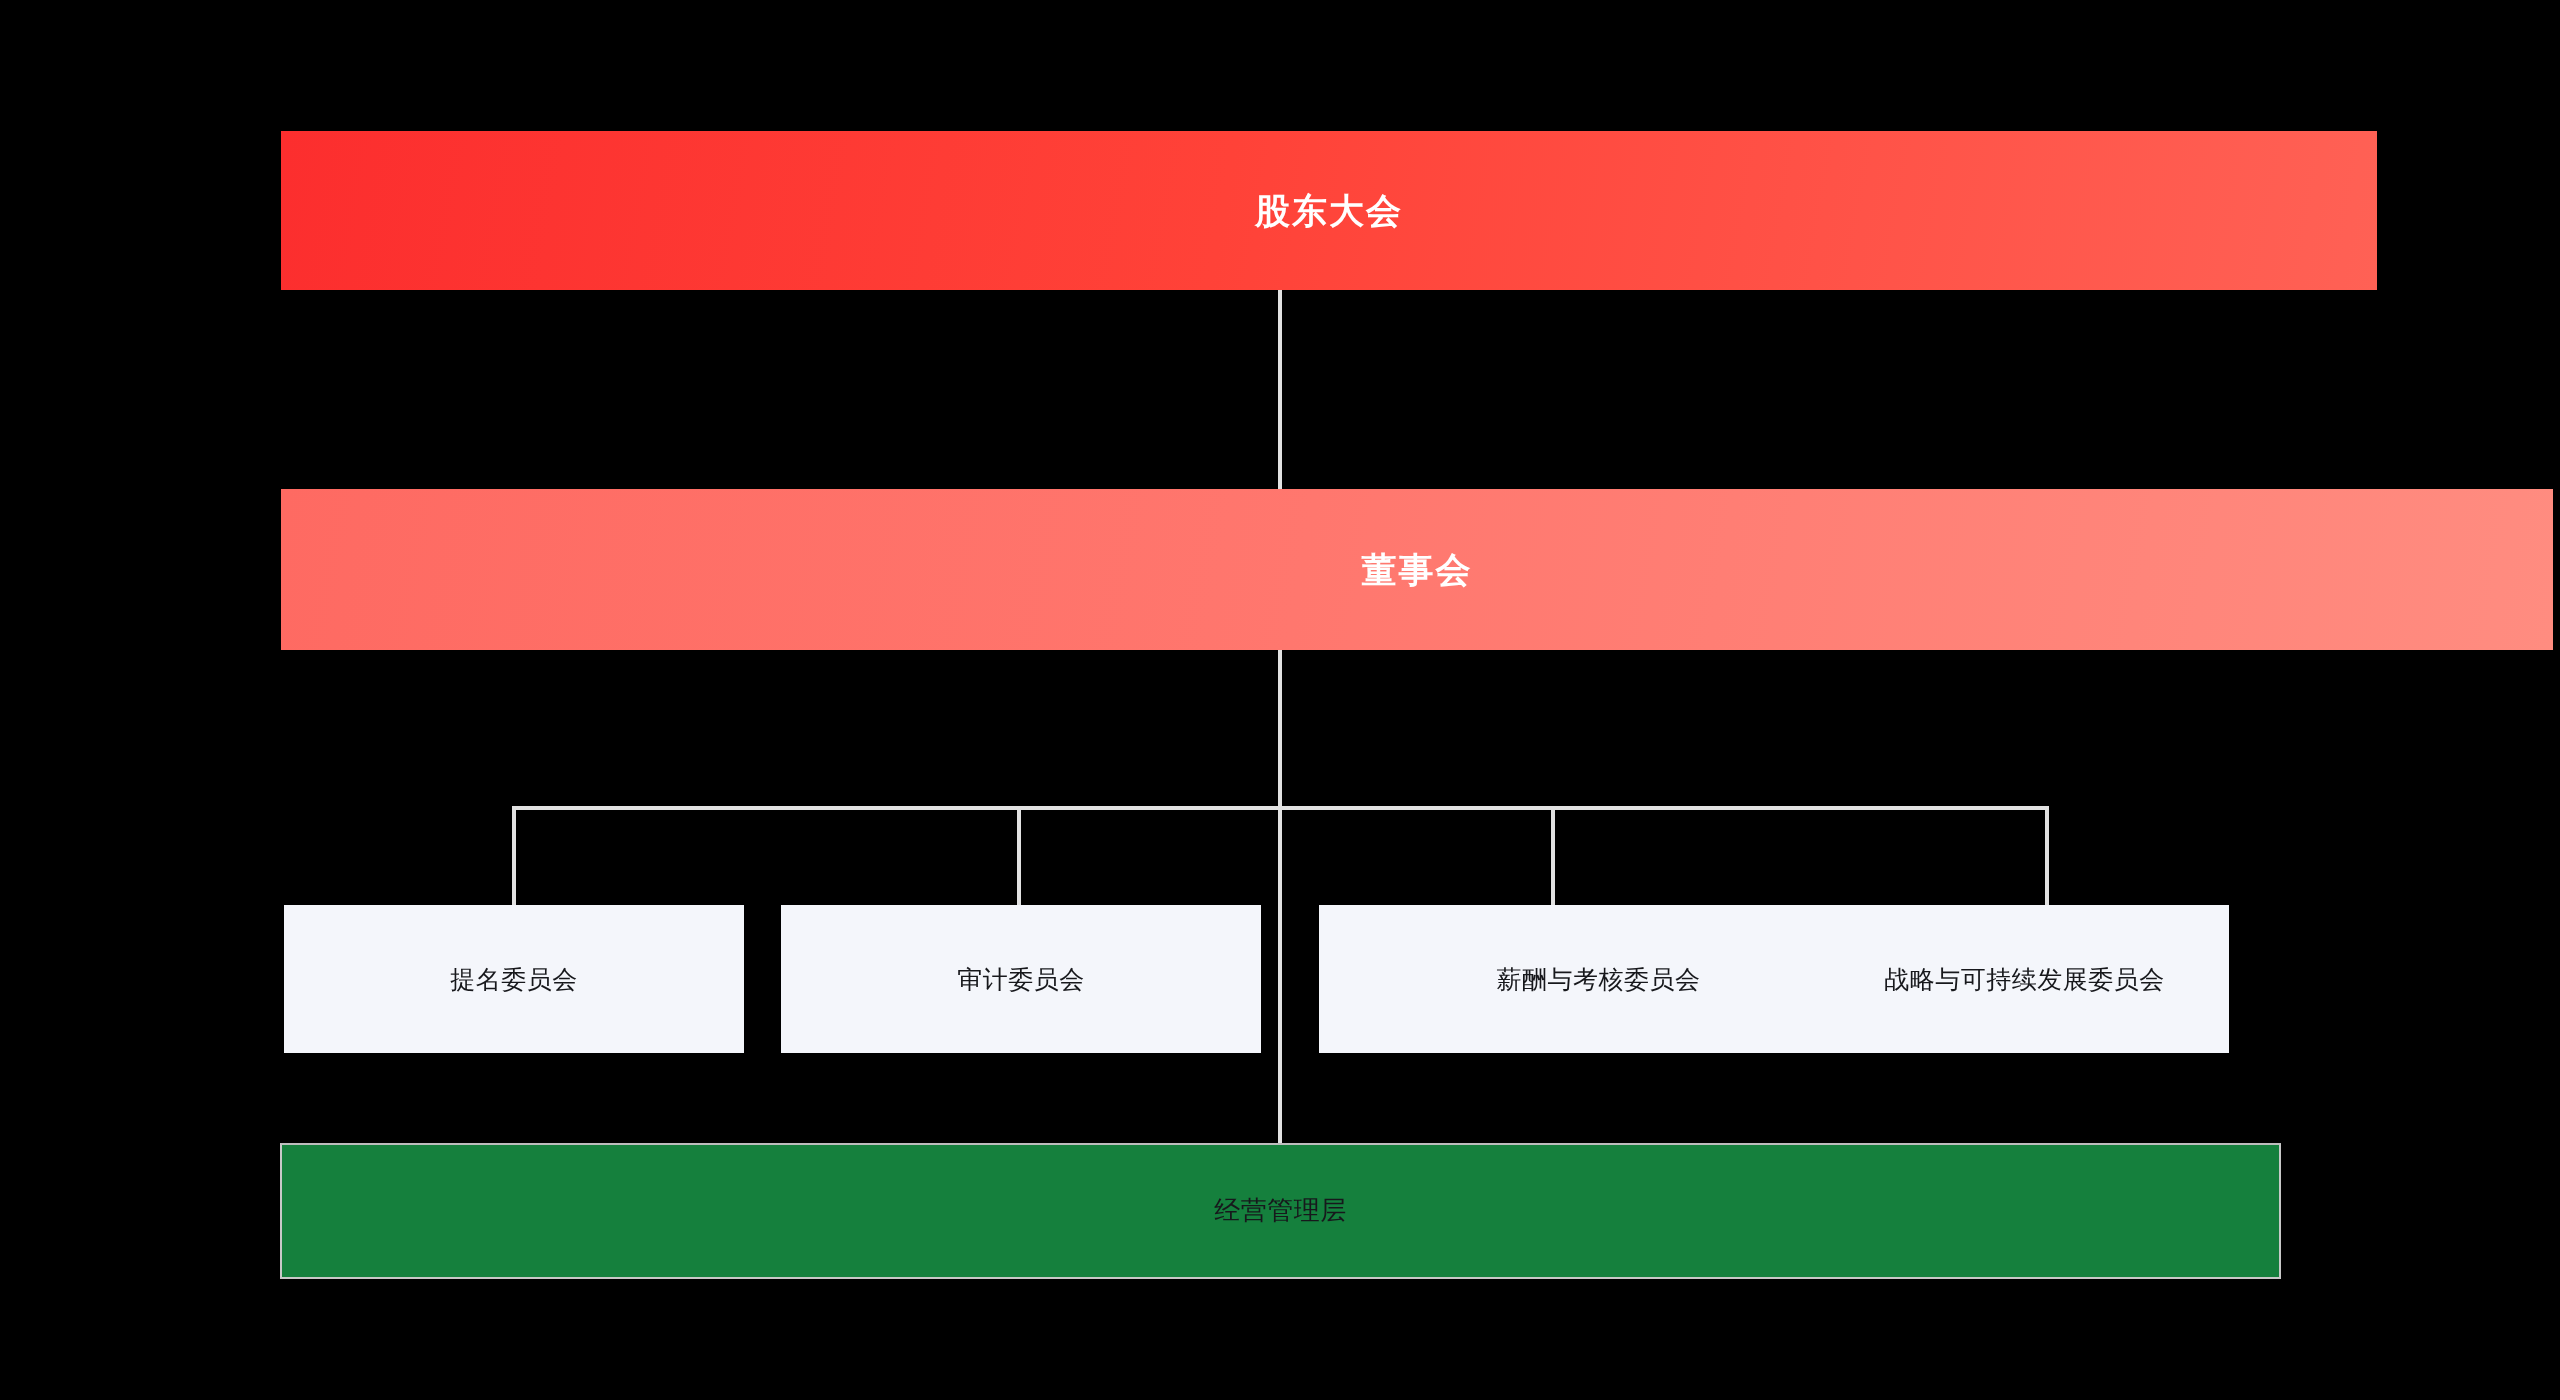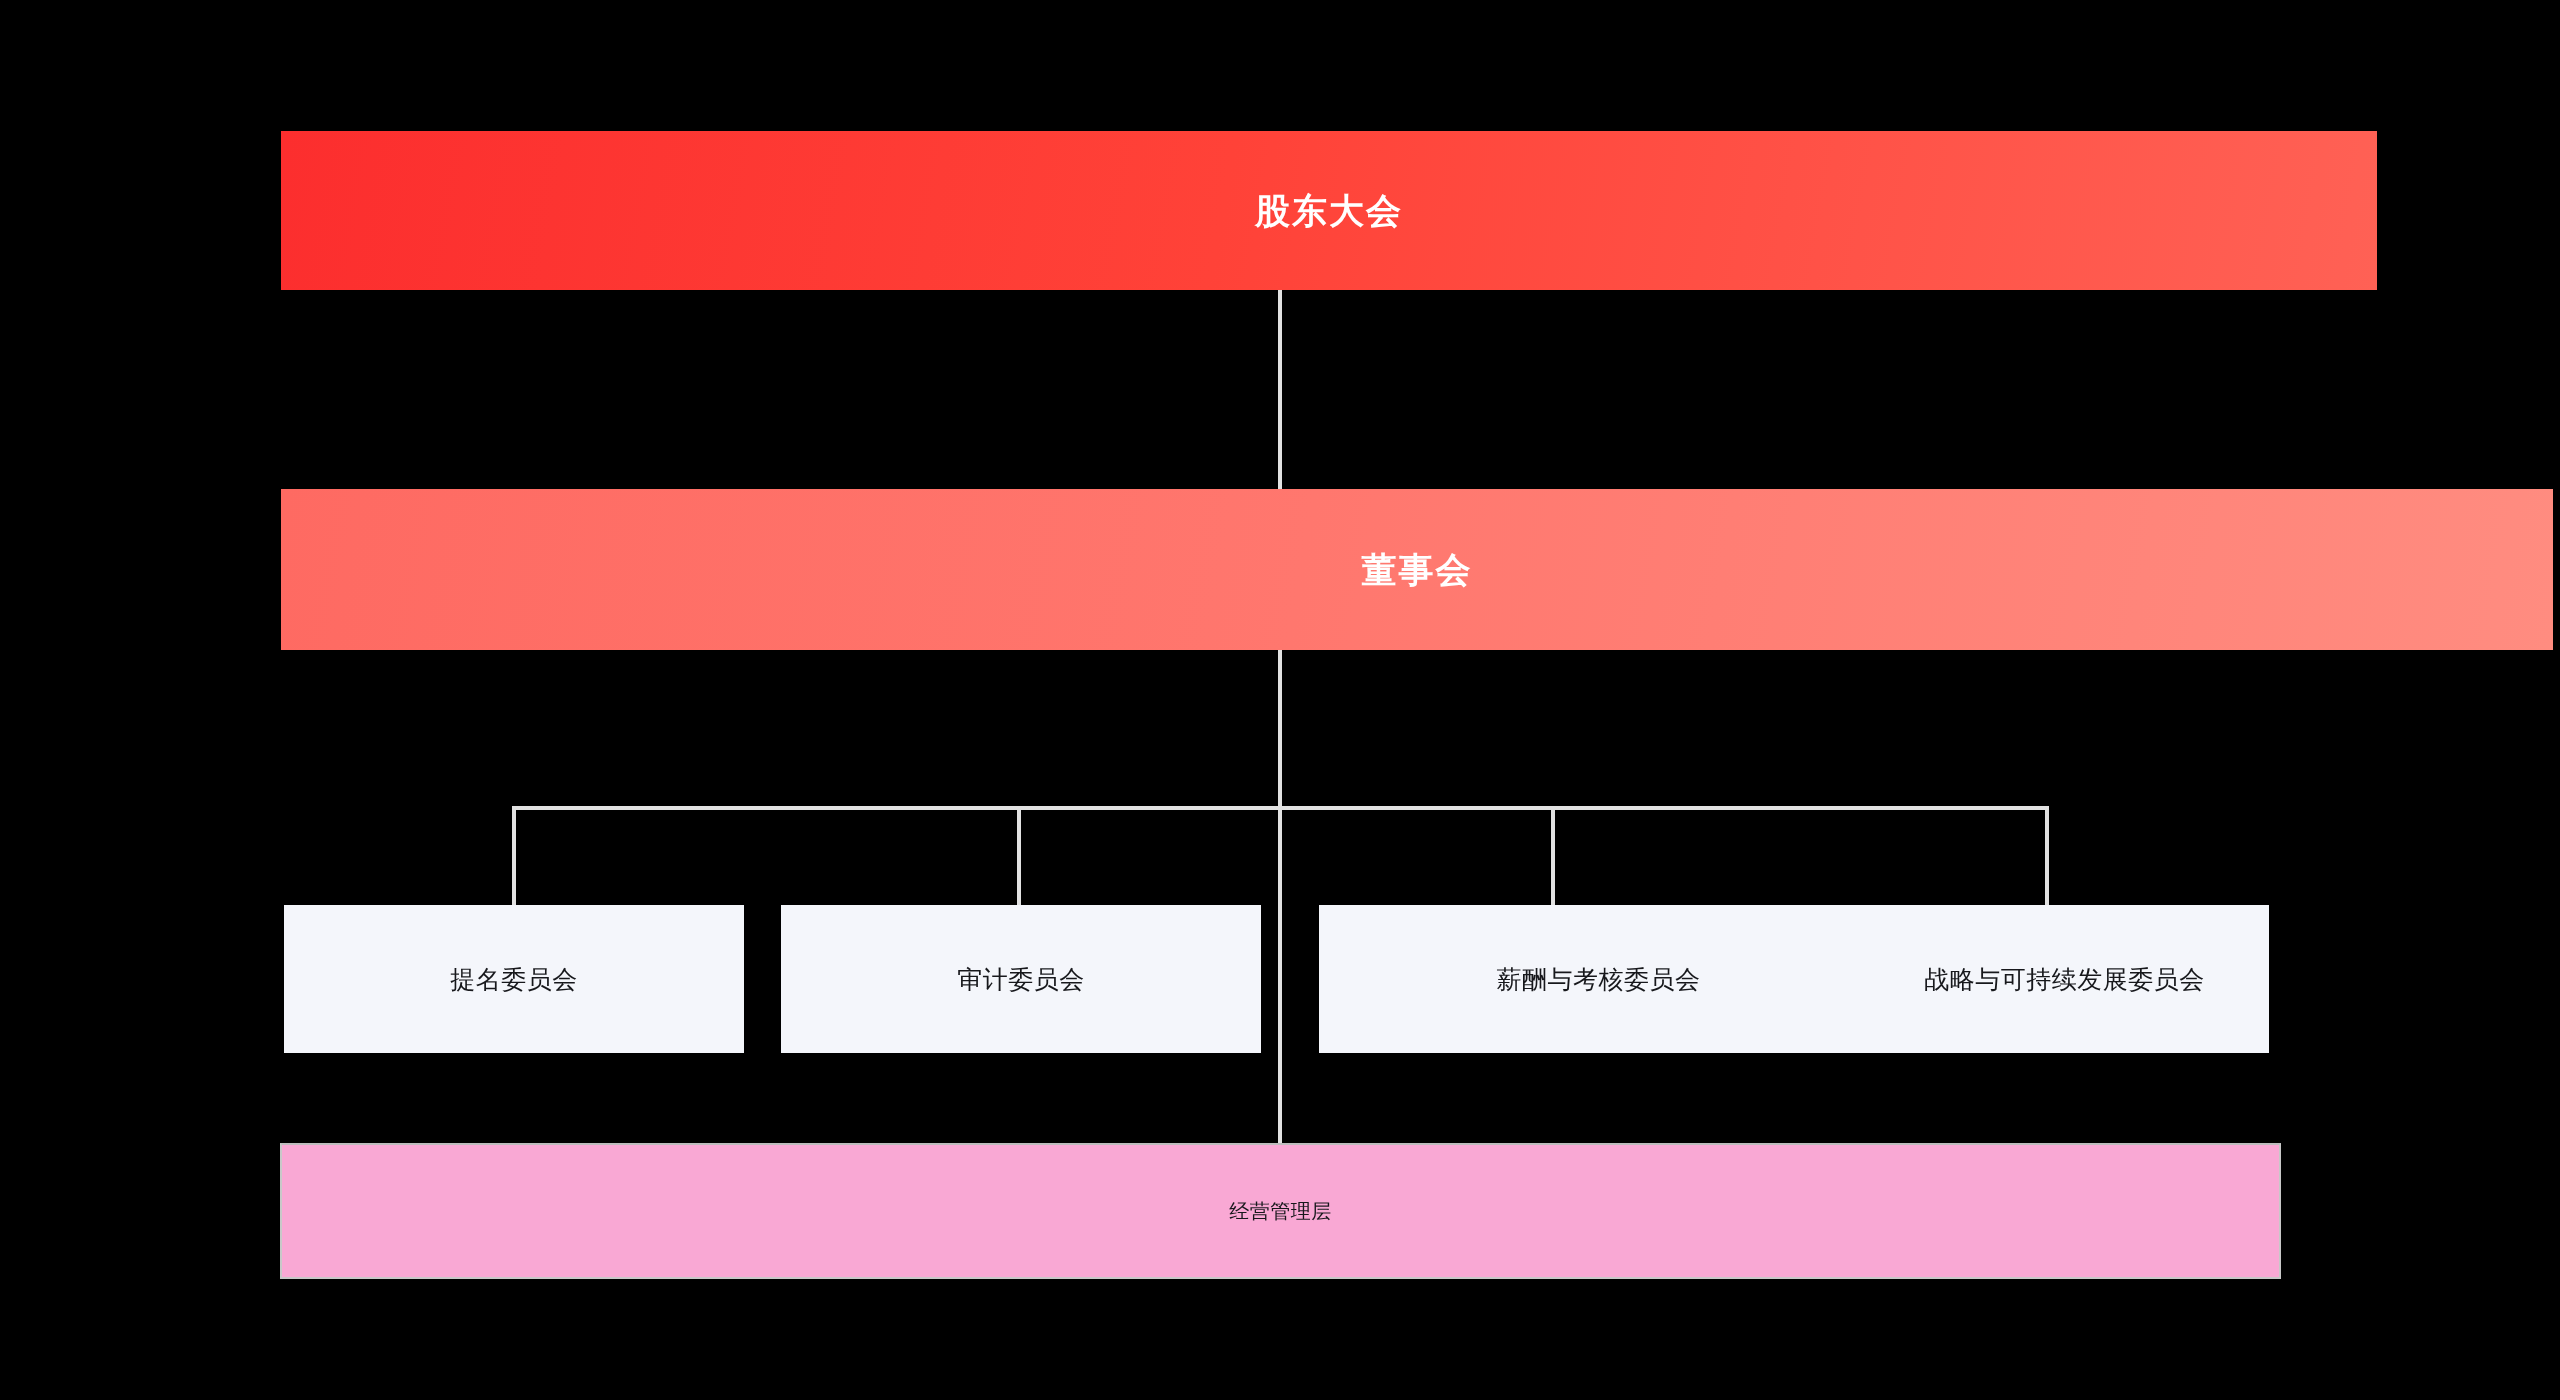--- a/index.html
+++ b/index.html
@@ -113,30 +113,30 @@
     background: #F4F6FB;
     color: #17181C;
     font-size: 25px;
     font-weight: normal;
     letter-spacing: 0.5px;
   }
 
   #node-committee-1 { left: 284px;  width: 460px; }
   #node-committee-2 { left: 781px;  width: 480px; }
   #node-committee-3 { left: 1319px; width: 559px; }
-  #node-committee-4 { left: 1820px; width: 409px; margin-left: 40px; }
+  #node-committee-4 { left: 1820px; width: 409px; }
 
   #node-management {
     left: 280px;
     top: 1143px;
     width: 2001px;
     height: 136px;
-    background: #f9a8d4;
+    background: #15803d;
     color: #17181C;
-    font-size: 20px;
+    font-size: 26px;
     font-weight: normal;
     letter-spacing: 0.5px;
     border: 2px solid #C8C8C8;
     border-top-color: #BDBDBD;
   }
 
   .node-label {
     display: block;
     white-space: nowrap;
     line-height: 1.2;

